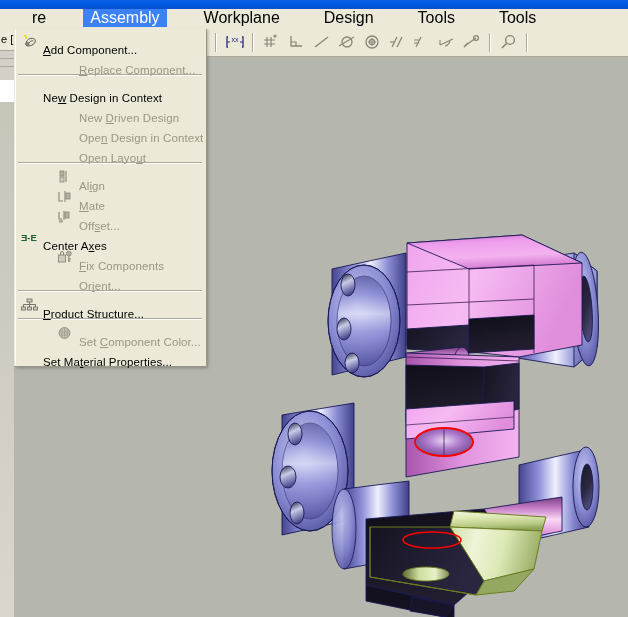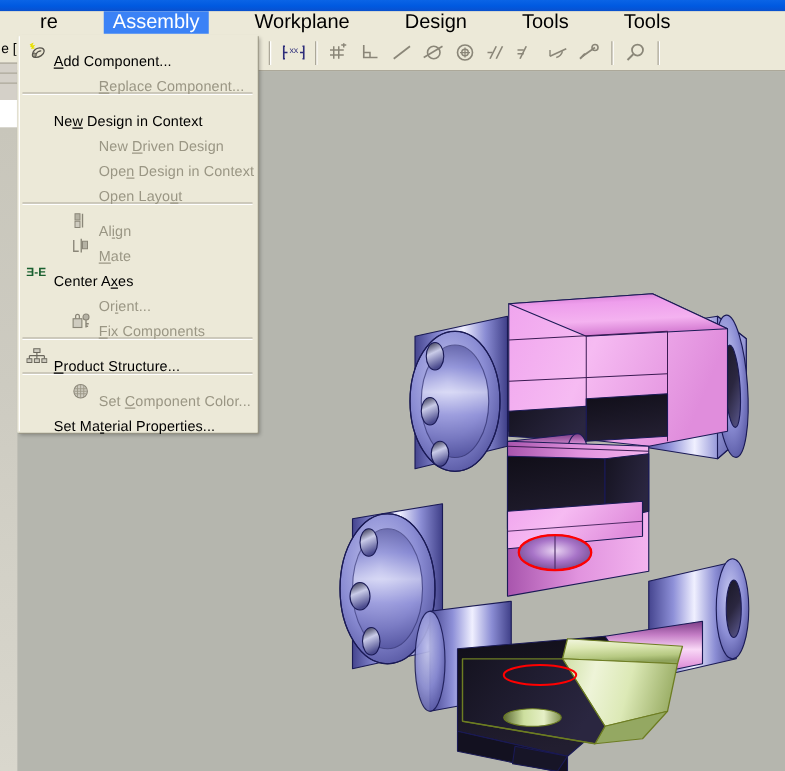--- a/index.html
+++ b/index.html
@@ -481,45 +481,56 @@
     <span class="mi-icon">
       <svg width="16" height="14" viewBox="0 0 16 14">
         <path d="M2 2 L2 11 L6 11" stroke="#8a8678" stroke-width="1.1" fill="none"></path>
         <path d="M8 1 L8 12" stroke="#8a8678" stroke-width="1.1"></path>
         <rect x="9" y="3" width="4" height="6" fill="#b5b2a4" stroke="#8a8678" stroke-width="0.8"></rect>
       </svg>
     </span>
     <span class="mi-label"><u>M</u>ate</span>
   </div>
 
+  <div class="mi disabled">
+    <span class="mi-icon">
+      <svg width="16" height="14" viewBox="0 0 16 14">
+        <path d="M2 2 L2 9 L5 9" stroke="#8a8678" stroke-width="1.1" fill="none"></path>
+        <path d="M7 1 L7 10" stroke="#8a8678" stroke-width="1.1"></path>
+        <rect x="8" y="2" width="4" height="6" fill="#b5b2a4" stroke="#8a8678" stroke-width="0.8"></rect>
+        <path d="M2 11 L6 11 M3 10 L3 13 M5 10 L5 13" stroke="#8a8678" stroke-width="0.8"></path>
+      </svg>
+    </span>
+    <span class="mi-label">Off<u>s</u>et...</span>
+  </div>
 
   <div class="mi">
     <span class="mi-icon">
       <svg width="18" height="12" viewBox="0 0 18 12">
         <text x="1" y="9.5" font-size="9.5" font-family="Liberation Sans, sans-serif" fill="#1a6030" font-weight="bold">Ǝ-E</text>
       </svg>
     </span>
     <span class="mi-label">Center A<u>x</u>es</span>
-  </div>
-
-  <div class="mi disabled">
-    <span class="mi-icon"></span>
-    <span class="mi-label">Or<u>i</u>ent...</span>
   </div>
 
   <div class="mi disabled">
     <span class="mi-icon">
       <svg width="17" height="14" viewBox="0 0 17 14">
         <rect x="1.5" y="5" width="7" height="7" fill="#cfccc0" stroke="#8a8678" stroke-width="0.9"></rect>
         <path d="M3.5 5 L3.5 3 A1.5 1.5 0 0 1 6.5 3 L6.5 5" stroke="#8a8678" stroke-width="1" fill="none"></path>
         <circle cx="11.8" cy="3.6" r="2.4" fill="#b5b2a4" stroke="#8a8678" stroke-width="0.9"></circle>
         <path d="M11.8 6 L11.8 12 M11.8 9 L14 9 M11.8 11 L13.5 11" stroke="#8a8678" stroke-width="1.1"></path>
       </svg>
     </span>
     <span class="mi-label"><u>F</u>ix Components</span>
+  </div>
+
+  <div class="mi disabled">
+    <span class="mi-icon"></span>
+    <span class="mi-label">Or<u>i</u>ent...</span>
   </div>
 
 
   <div class="mi-sep"></div>
 
   <div class="mi">
     <span class="mi-icon">
       <svg width="17" height="14" viewBox="0 0 17 14">
         <rect x="6" y="1" width="5" height="3" fill="#cfccc0" stroke="#6a675c" stroke-width="0.8"></rect>
         <path d="M8.5 4 L8.5 6.5 M2.5 6.5 L14.5 6.5 M2.5 6.5 L2.5 9 M8.5 6.5 L8.5 9 M14.5 6.5 L14.5 9" stroke="#6a675c" stroke-width="0.9" fill="none"></path>

